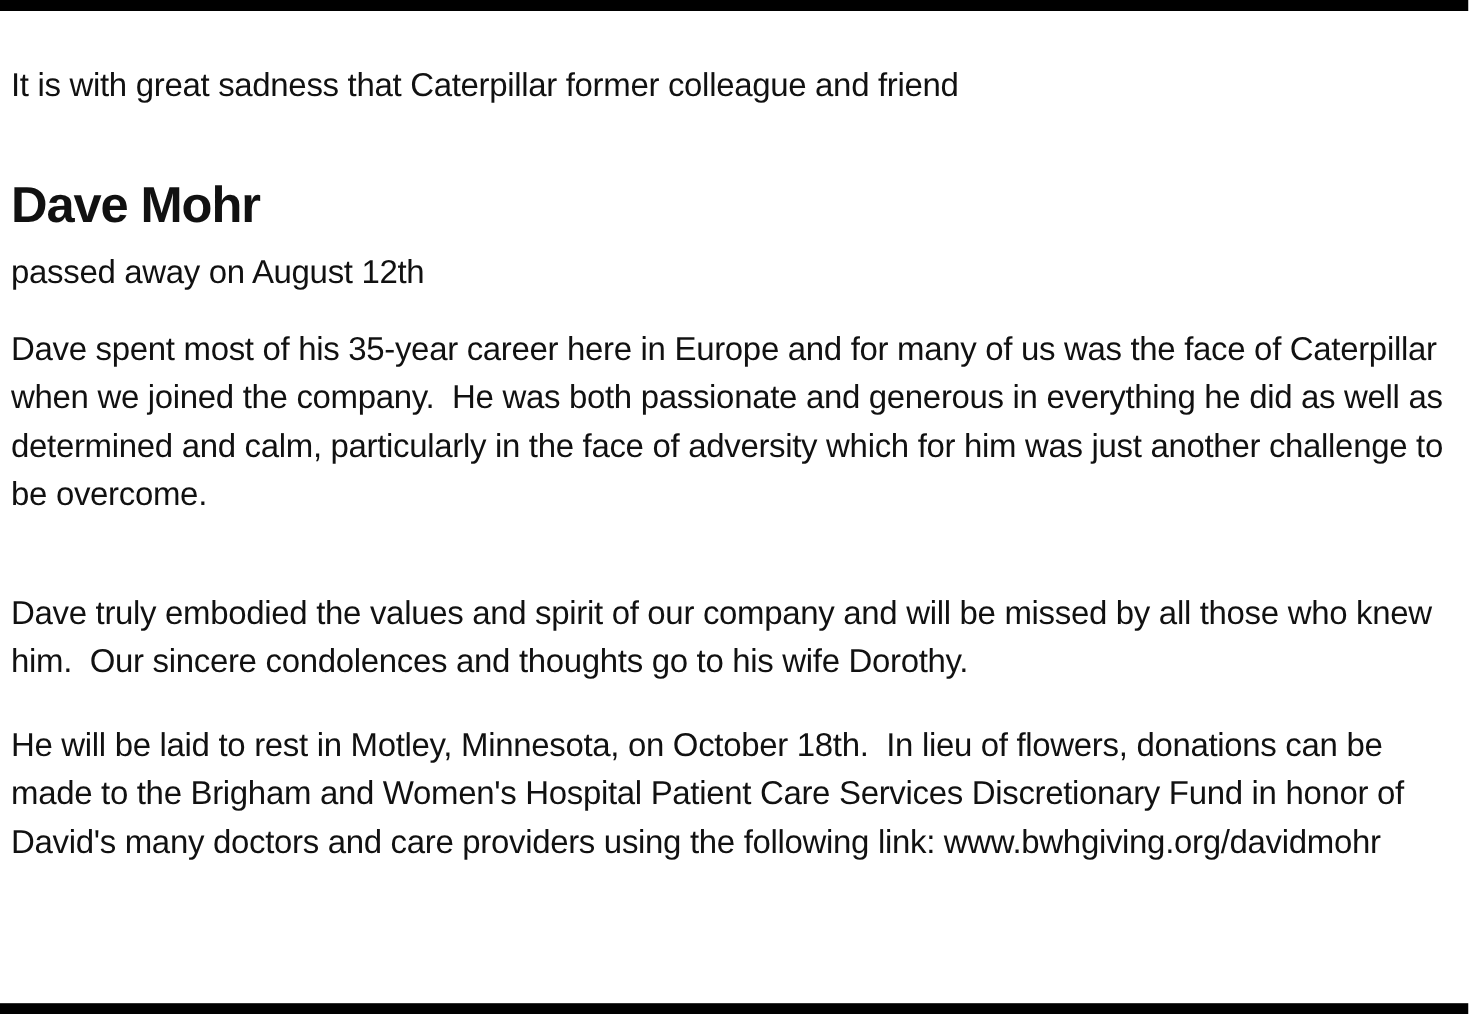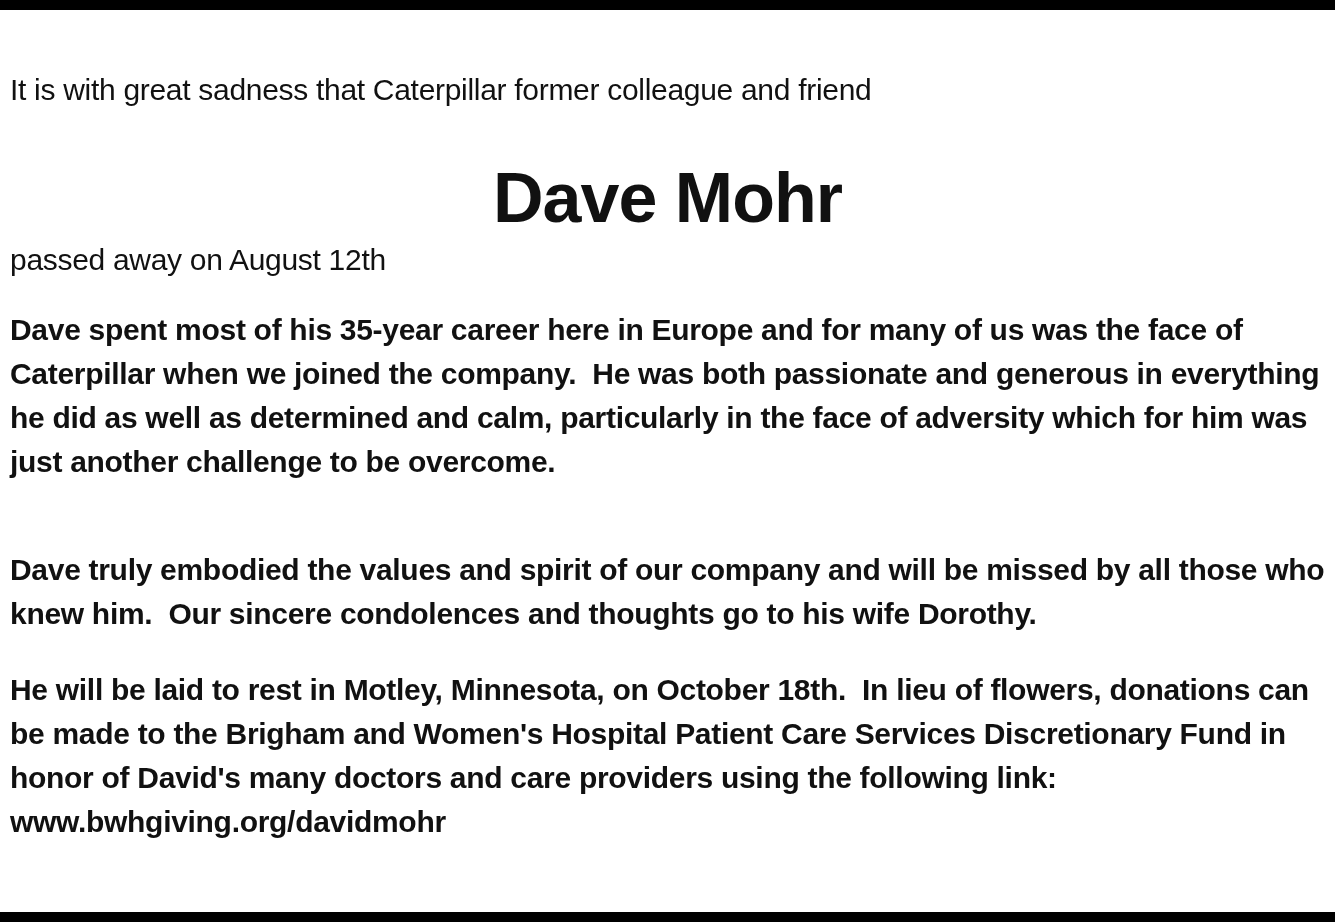--- a/index.html
+++ b/index.html
@@ -23,56 +23,54 @@
     background: #000000;
   }
   .bar-top { top: 0; }
   .bar-bottom { bottom: 0; }
 
   .content {
     position: absolute;
     top: 10px;
     left: 0;
     right: 0;
-    padding: 12px 10px;
+    padding: 0 10px;
     box-sizing: border-box;
   }
 
   .intro-line {
     margin-top: 46px;
     font-size: 30px;
     line-height: 44px;
     letter-spacing: -0.3px;
     white-space: pre-wrap;
   }
 
   .name-heading {
     margin-top: 46px;
-    font-size: 70px;
+    font-size: 46px;
     line-height: 80px;
     font-weight: bold;
-    text-align: center;
     letter-spacing: -1px;
     font-family: "Liberation Sans", "DejaVu Sans", sans-serif;
   }
 
   .passing-line {
     font-size: 30px;
     line-height: 44px;
     letter-spacing: -0.3px;
     white-space: pre-wrap;
   }
 
   .body-paragraph {
     font-size: 30px;
     line-height: 44px;
     letter-spacing: -0.3px;
     white-space: pre-wrap;
     max-width: 1318px;
-    font-weight: bold;
   }
   .para-career   { margin-top: 26px; }
   .para-tribute  { margin-top: 64px; }
   .para-funeral  { margin-top: 32px; }
 </style>
 </head>
 <body>
 
 <div class="bar bar-top"></div>
 

